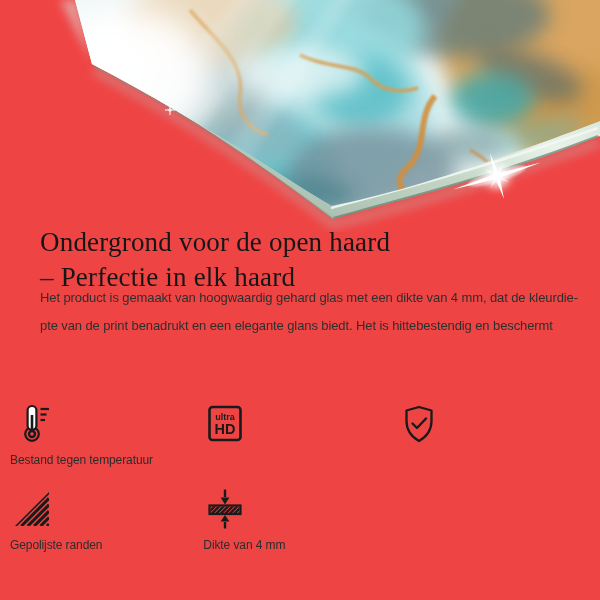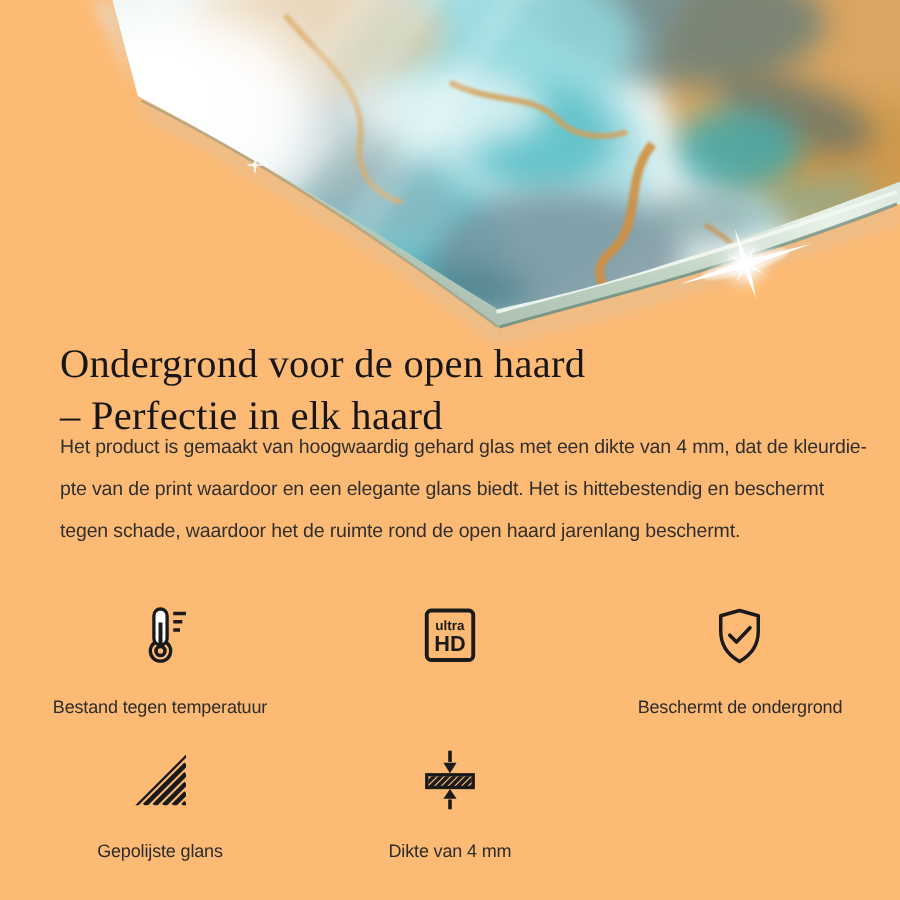--- a/index.html
+++ b/index.html
@@ -1,35 +1,35 @@
 <!DOCTYPE html>
 <html><head>
 <meta charset="utf-8">
 <style>
   html,body{margin:0;padding:0;background:#fff;}
   .page{
-    position:relative;width:600px;height:600px;background:#fdba74;
+    position:relative;width:600px;height:600px;background:#ef4444;
     overflow:hidden;font-family:"Liberation Sans",sans-serif;
   }
   .hero{position:absolute;left:0;top:0;width:600px;height:232px;}
   .hero svg{display:block;width:600px;height:232px;}
   .headline{
     position:absolute;left:40px;top:225px;margin:0;
     font-family:"Liberation Serif",serif;font-weight:400;
     font-size:27px;line-height:35px;color:#161616;letter-spacing:.2px;
   }
   .para{position:absolute;left:40px;top:284px;color:#2f2f2f;}
   .para .pline{font-size:13px;line-height:28px;letter-spacing:-0.1px;white-space:nowrap;}
   .features{
     position:absolute;left:10px;top:402px;width:580px;
     display:grid;grid-template-columns:repeat(3,1fr);row-gap:20px;
   }
-  .feature{display:flex;flex-direction:column;align-items:center;}
+  .feature{display:flex;flex-direction:column;align-items:flex-start;}
   .ficon{width:44px;height:44px;}
-  .flabel{margin-top:18px;font-size:12px;letter-spacing:-0.1px;color:#2c2c2c;white-space:nowrap;}
+  .flabel{margin-top:7px;font-size:12px;letter-spacing:-0.1px;color:#2c2c2c;white-space:nowrap;}
 </style>
 </head>
 <body>
 
 <div class="page">
 
   <div class="hero">
     <svg viewBox="0 0 600 232" aria-hidden="true">
       <defs>
         <clipPath id="cpArt">
@@ -118,22 +118,21 @@
         <rect x="-5" y="-0.6" width="10" height="1.2" fill="#ffffff"></rect>
         <rect x="-0.6" y="-5" width="1.2" height="10" fill="#ffffff"></rect>
       </g>
     </svg>
   </div>
 
   <h1 class="headline"><span>Ondergrond voor de open haard</span><br><span>– Perfectie in elk haard</span></h1>
 
   <div class="para">
     <div class="pline">Het product is gemaakt van hoogwaardig gehard glas met een dikte van 4 mm, dat de kleurdie-</div>
-    <div class="pline">pte van de print waardoor en een elegante glans biedt. Het is hittebestendig en beschermt</div>
-    <div class="pline">tegen schade, waardoor het de ruimte rond de open haard jarenlang beschermt.</div>
+    <div class="pline">pte van de print benadrukt en een elegante glans biedt. Het is hittebestendig en beschermt</div>
   </div>
 
   <div class="features">
 
     <div class="feature">
       <svg class="ficon" viewBox="0 0 44 44" fill="none" stroke="#1a1a1a">
         <circle cx="22" cy="32" r="6.8" stroke-width="2.2"></circle>
         <rect x="17.6" y="4" width="8.8" height="24" rx="4.4" fill="#ffffff" stroke-width="2.2"></rect>
         <line x1="22" y1="13" x2="22" y2="29.5" stroke-width="2.6"></line>
         <circle cx="22" cy="32" r="3" stroke-width="2.4"></circle>
@@ -150,39 +149,38 @@
         <text x="22" y="18" text-anchor="middle" stroke="none" fill="#1a1a1a" font-family="Liberation Sans, sans-serif" font-size="9" font-weight="bold">ultra</text>
         <text x="22" y="32" text-anchor="middle" stroke="none" fill="#1a1a1a" font-family="Liberation Sans, sans-serif" font-size="14.5" font-weight="bold">HD</text>
       </svg>
     </div>
 
     <div class="feature">
       <svg class="ficon" viewBox="0 0 44 44" fill="none" stroke="#1a1a1a" stroke-linejoin="round" stroke-linecap="round">
         <path d="M22,5 L34.5,8.5 L34.5,19 C34.5,28.5 29,35 22,39 C15,35 9.5,28.5 9.5,19 L9.5,8.5 Z" stroke-width="2.3"></path>
         <path d="M15.5,21.5 L20,26 L29,16.5" stroke-width="2.4"></path>
       </svg>
-      <div class="flabel">Beschermt de ondergrond</div>
     </div>
 
 
     <div class="feature">
       <svg class="ficon" viewBox="0 0 44 44">
         <clipPath id="triClip">
             <polygon points="5,39 39,39 39,5"></polygon>
           </clipPath>
         <g clip-path="url(#triClip)" stroke="#1a1a1a" stroke-width="3.1">
           <line x1="5" y1="39" x2="39" y2="5"></line>
           <line x1="11.4" y1="39" x2="39" y2="11.4"></line>
           <line x1="17.8" y1="39" x2="39" y2="17.8"></line>
           <line x1="24.2" y1="39" x2="39" y2="24.2"></line>
           <line x1="30.6" y1="39" x2="39" y2="30.6"></line>
           <line x1="37" y1="39" x2="39" y2="37"></line>
         </g>
       </svg>
-      <div class="flabel">Gepolijste glans</div>
+      <div class="flabel">Gepolijste randen</div>
     </div>
 
     <div class="feature">
       <svg class="ficon" viewBox="0 0 44 44">
         <clipPath id="barClip">
             <rect x="7.5" y="19.5" width="29" height="6.5"></rect>
           </clipPath>
         <g clip-path="url(#barClip)" stroke="#1a1a1a" stroke-width="2.4">
           <line x1="3" y1="28" x2="13" y2="18"></line>
           <line x1="7.5" y1="28" x2="17.5" y2="18"></line>

